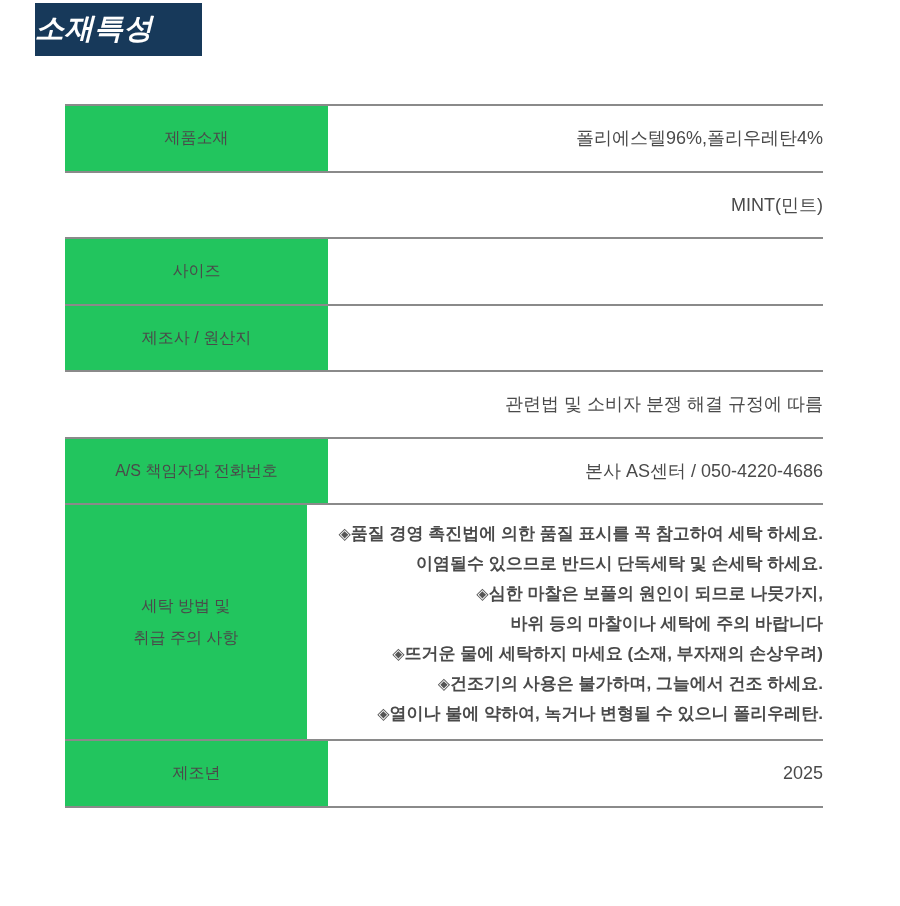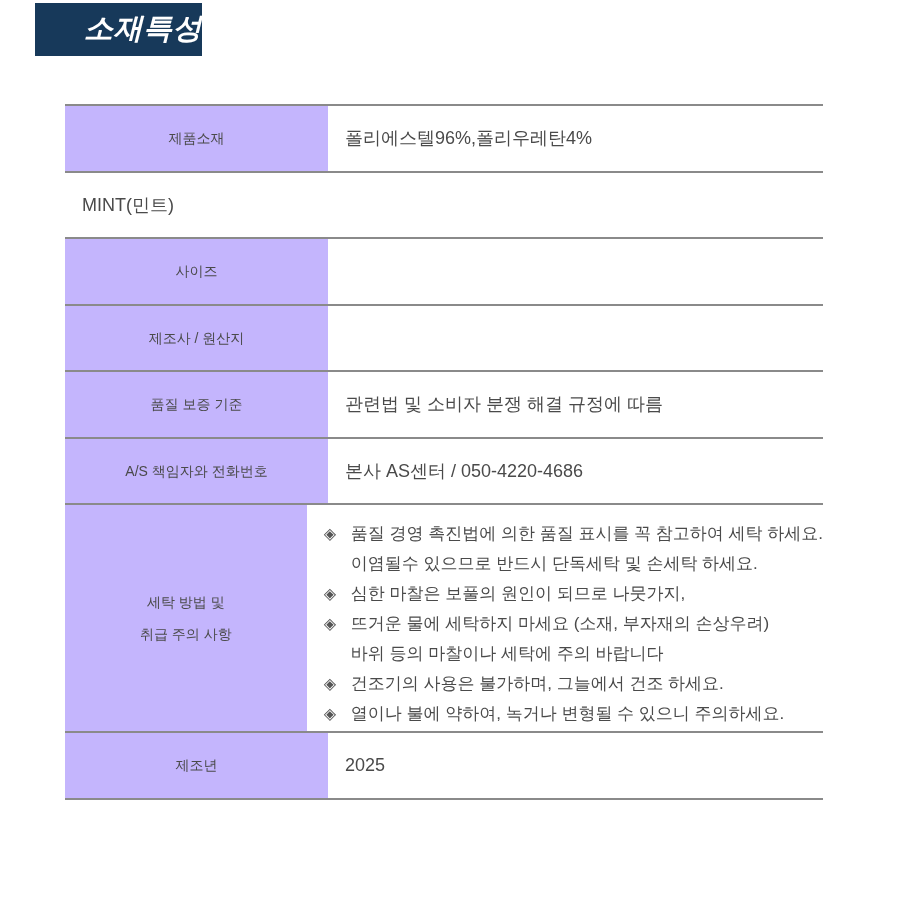--- a/index.html
+++ b/index.html
@@ -18,21 +18,21 @@
   
   .title-badge {
     position: absolute;
     left: 35px;
     top: 3px;
     width: 167px;
     height: 53px;
     background: #17395a;
     display: flex;
     align-items: center;
-    justify-content: flex-end;
+    justify-content: flex-start;
   }
   .title-badge span {
     color: #ffffff;
     font-size: 29px;
     font-weight: bold;
     font-style: italic;
     letter-spacing: 0.5px;
     transform: translateY(-1px);
   }
   
@@ -42,44 +42,46 @@
     top: 104px;
     width: 758px;
     border-top: 2px solid #8a8a8a;
   }
   .spec-row {
     display: flex;
     border-bottom: 2px solid #8a8a8a;
   }
   .cell-label {
     width: 263px;
-    background: #c4b5fd;
+    background: #22c55e;
     display: flex;
     flex-direction: column;
     align-items: center;
     justify-content: center;
     text-align: center;
     color: #4a4a4a;
-    font-size: 14px;
+    font-size: 16px;
     line-height: 32px;
   }
   .cell-value {
     flex: 1;
     background: #ffffff;
     display: flex;
     flex-direction: column;
     justify-content: center;
     padding-left: 17px;
     color: #4a4a4a;
     font-size: 18px;
+    text-align: right;
   }
   .row-normal { height: 64.5px; }
   .row-care .cell-value {
     padding-top: 14px;
-    padding-bottom: 2px;
+    padding-bottom: 10px;
+    font-weight: bold;
   }
   .care-line {
     line-height: 30px;
     font-size: 17px;
     color: #4a4a4a;
     white-space: nowrap;
   }
   .care-bullet {
     display: inline-block;
     width: 27px;
@@ -109,42 +111,41 @@
 
     <div class="spec-row row-normal">
       <div class="cell-label">사이즈</div>
     </div>
 
     <div class="spec-row row-normal">
       <div class="cell-label">제조사 / 원산지</div>
     </div>
 
     <div class="spec-row row-normal">
-      <div class="cell-label">품질 보증 기준</div>
       <div class="cell-value">관련법 및 소비자 분쟁 해결 규정에 따름</div>
     </div>
 
     <div class="spec-row row-normal">
       <div class="cell-label">A/S 책임자와 전화번호</div>
       <div class="cell-value">본사 AS센터 / 050-4220-4686</div>
     </div>
 
     <div class="spec-row row-care">
       <div class="cell-label">
         <div>세탁 방법 및</div>
         <div>취급 주의 사항</div>
       </div>
       <div class="cell-value">
         <div class="care-line"><span class="care-bullet">◈</span><span>품질 경영 촉진법에 의한 품질 표시를 꼭 참고하여 세탁 하세요.</span></div>
         <div class="care-line"><span class="care-bullet"></span><span>이염될수 있으므로 반드시 단독세탁 및 손세탁 하세요.</span></div>
         <div class="care-line"><span class="care-bullet">◈</span><span>심한 마찰은 보풀의 원인이 되므로 나뭇가지,</span></div>
+        <div class="care-line"><span class="care-bullet"></span><span>바위 등의 마찰이나 세탁에 주의 바랍니다</span></div>
         <div class="care-line"><span class="care-bullet">◈</span><span>뜨거운 물에 세탁하지 마세요 (소재, 부자재의 손상우려)</span></div>
-        <div class="care-line"><span class="care-bullet"></span><span>바위 등의 마찰이나 세탁에 주의 바랍니다</span></div>
         <div class="care-line"><span class="care-bullet">◈</span><span>건조기의 사용은 불가하며, 그늘에서 건조 하세요.</span></div>
-        <div class="care-line"><span class="care-bullet">◈</span><span>열이나 불에 약하여, 녹거나 변형될 수 있으니 주의하세요.</span></div>
+        <div class="care-line"><span class="care-bullet">◈</span><span>열이나 불에 약하여, 녹거나 변형될 수 있으니 폴리우레탄.</span></div>
       </div>
     </div>
 
     <div class="spec-row row-normal">
       <div class="cell-label">제조년</div>
       <div class="cell-value">2025</div>
     </div>
 
   </div>
 </div>

